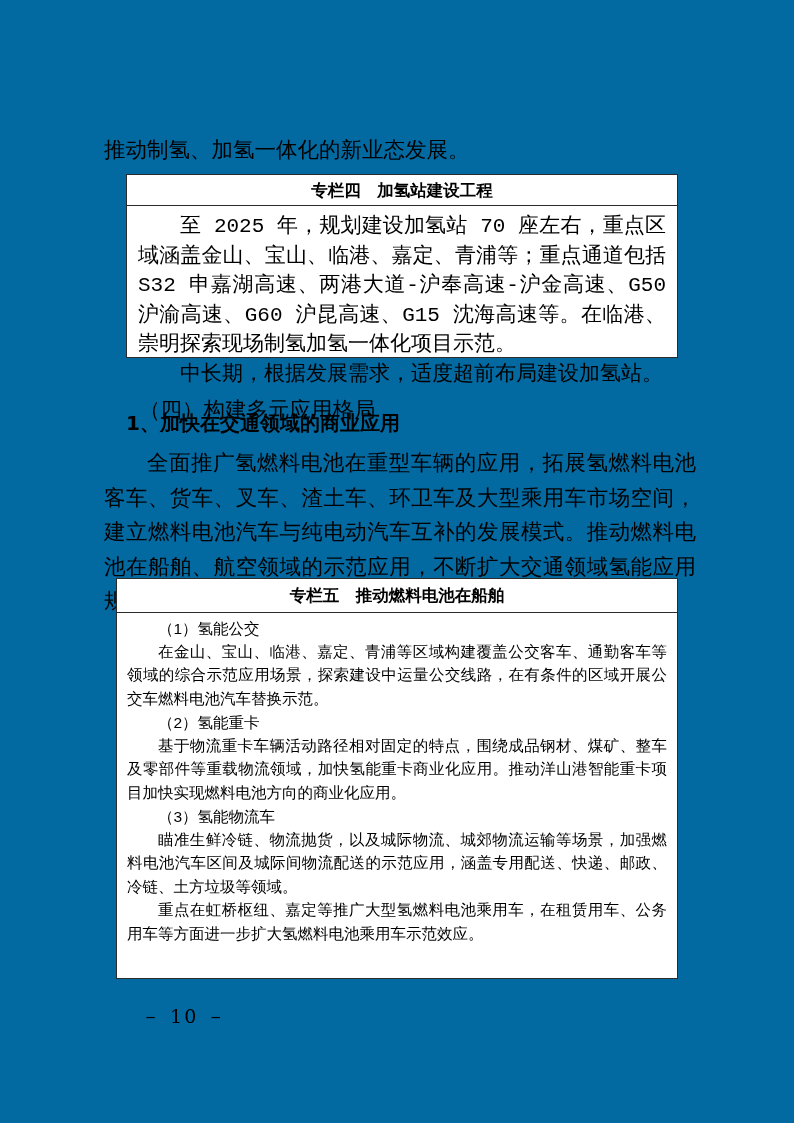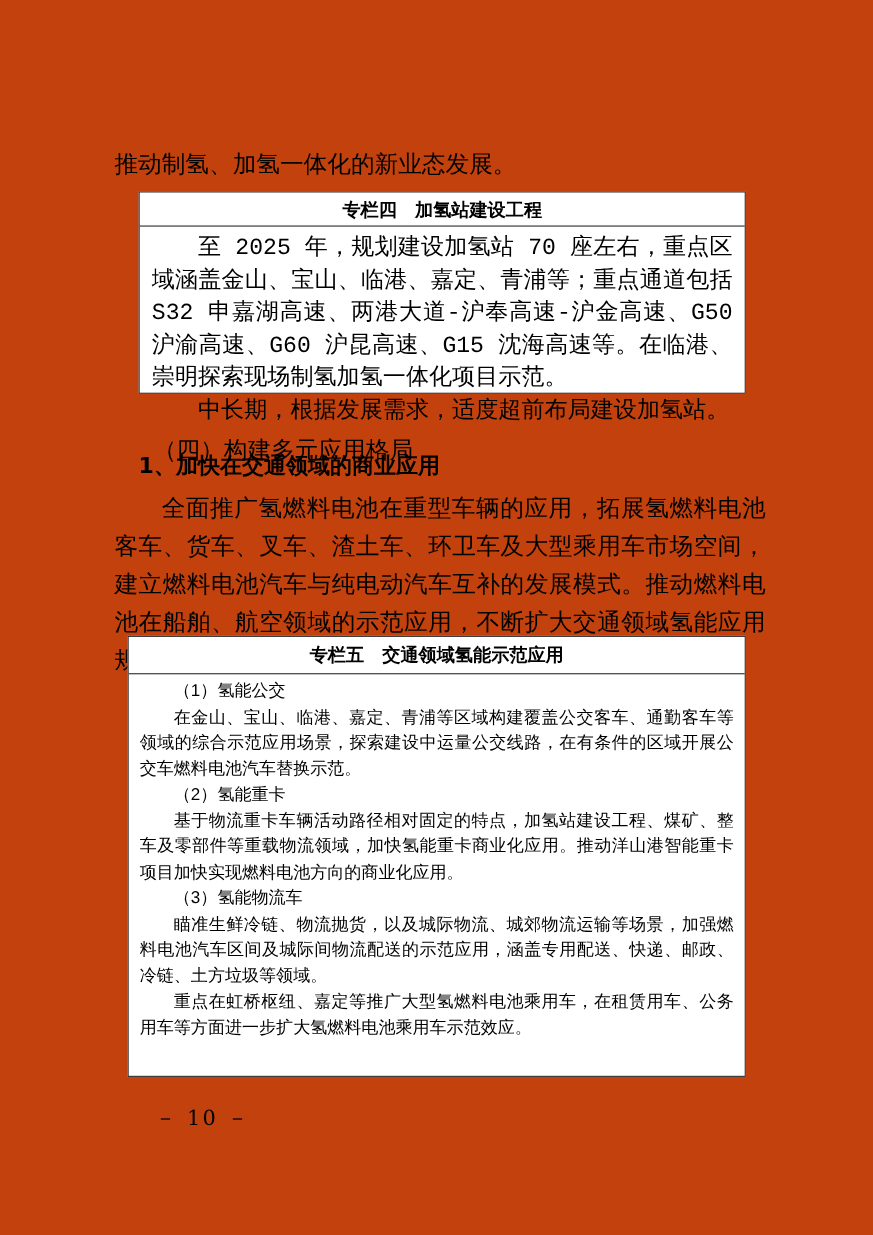--- a/index.html
+++ b/index.html
@@ -8,21 +8,21 @@
     background: #ffffff;
   }
   body {
     font-family: "DejaVu Serif", "Liberation Serif", serif;
     color: #000000;
   }
   #page {
     position: relative;
     width: 794px;
     height: 1123px;
-    background: #c2410c;
+    background: #0369a1;
     overflow: hidden;
     box-sizing: border-box;
   }
 
   
   .para {
     position: absolute;
     font-family: "DejaVu Serif", "Liberation Serif", serif;
     font-size: 21.5px;
     line-height: 34.5px;
@@ -138,31 +138,31 @@
     </div>
   </div>
 
   <div class="heading-l1" style="left:139px; top:393px; width:540px;">（四）构建多元应用格局</div>
 
   <div class="heading-l2" style="left:126px; top:406px; width:540px;">1、加快在交通领域的商业应用</div>
 
   <div class="para indent" style="left:104px; top:446px; width:592px;">全面推广氢燃料电池在重型车辆的应用，拓展氢燃料电池客车、货车、叉车、渣土车、环卫车及大型乘用车市场空间，建立燃料电池汽车与纯电动汽车互补的发展模式。推动燃料电池在船舶、航空领域的示范应用，不断扩大交通领域氢能应用规模。</div>
 
   <div class="box" id="box-column-5" style="left:116px; top:578px; width:562px; height:401px;">
-    <div class="box-header">专栏五　交通领域氢能示范应用</div>
+    <div class="box-header">专栏五　推动燃料电池在船舶</div>
     <div class="box-body">
 
       <div>
         <div class="sub-title">（1）氢能公交</div>
         <div class="sub-text">在金山、宝山、临港、嘉定、青浦等区域构建覆盖公交客车、通勤客车等领域的综合示范应用场景，探索建设中运量公交线路，在有条件的区域开展公交车燃料电池汽车替换示范。</div>
       </div>
 
       <div>
         <div class="sub-title">（2）氢能重卡</div>
-        <div class="sub-text">基于物流重卡车辆活动路径相对固定的特点，加氢站建设工程、煤矿、整车及零部件等重载物流领域，加快氢能重卡商业化应用。推动洋山港智能重卡项目加快实现燃料电池方向的商业化应用。</div>
+        <div class="sub-text">基于物流重卡车辆活动路径相对固定的特点，围绕成品钢材、煤矿、整车及零部件等重载物流领域，加快氢能重卡商业化应用。推动洋山港智能重卡项目加快实现燃料电池方向的商业化应用。</div>
       </div>
 
       <div>
         <div class="sub-title">（3）氢能物流车</div>
         <div class="sub-text">瞄准生鲜冷链、物流抛货，以及城际物流、城郊物流运输等场景，加强燃料电池汽车区间及城际间物流配送的示范应用，涵盖专用配送、快递、邮政、冷链、土方垃圾等领域。</div>
       </div>
 
       <div>
         <div class="sub-text">重点在虹桥枢纽、嘉定等推广大型氢燃料电池乘用车，在租赁用车、公务用车等方面进一步扩大氢燃料电池乘用车示范效应。</div>
       </div>

